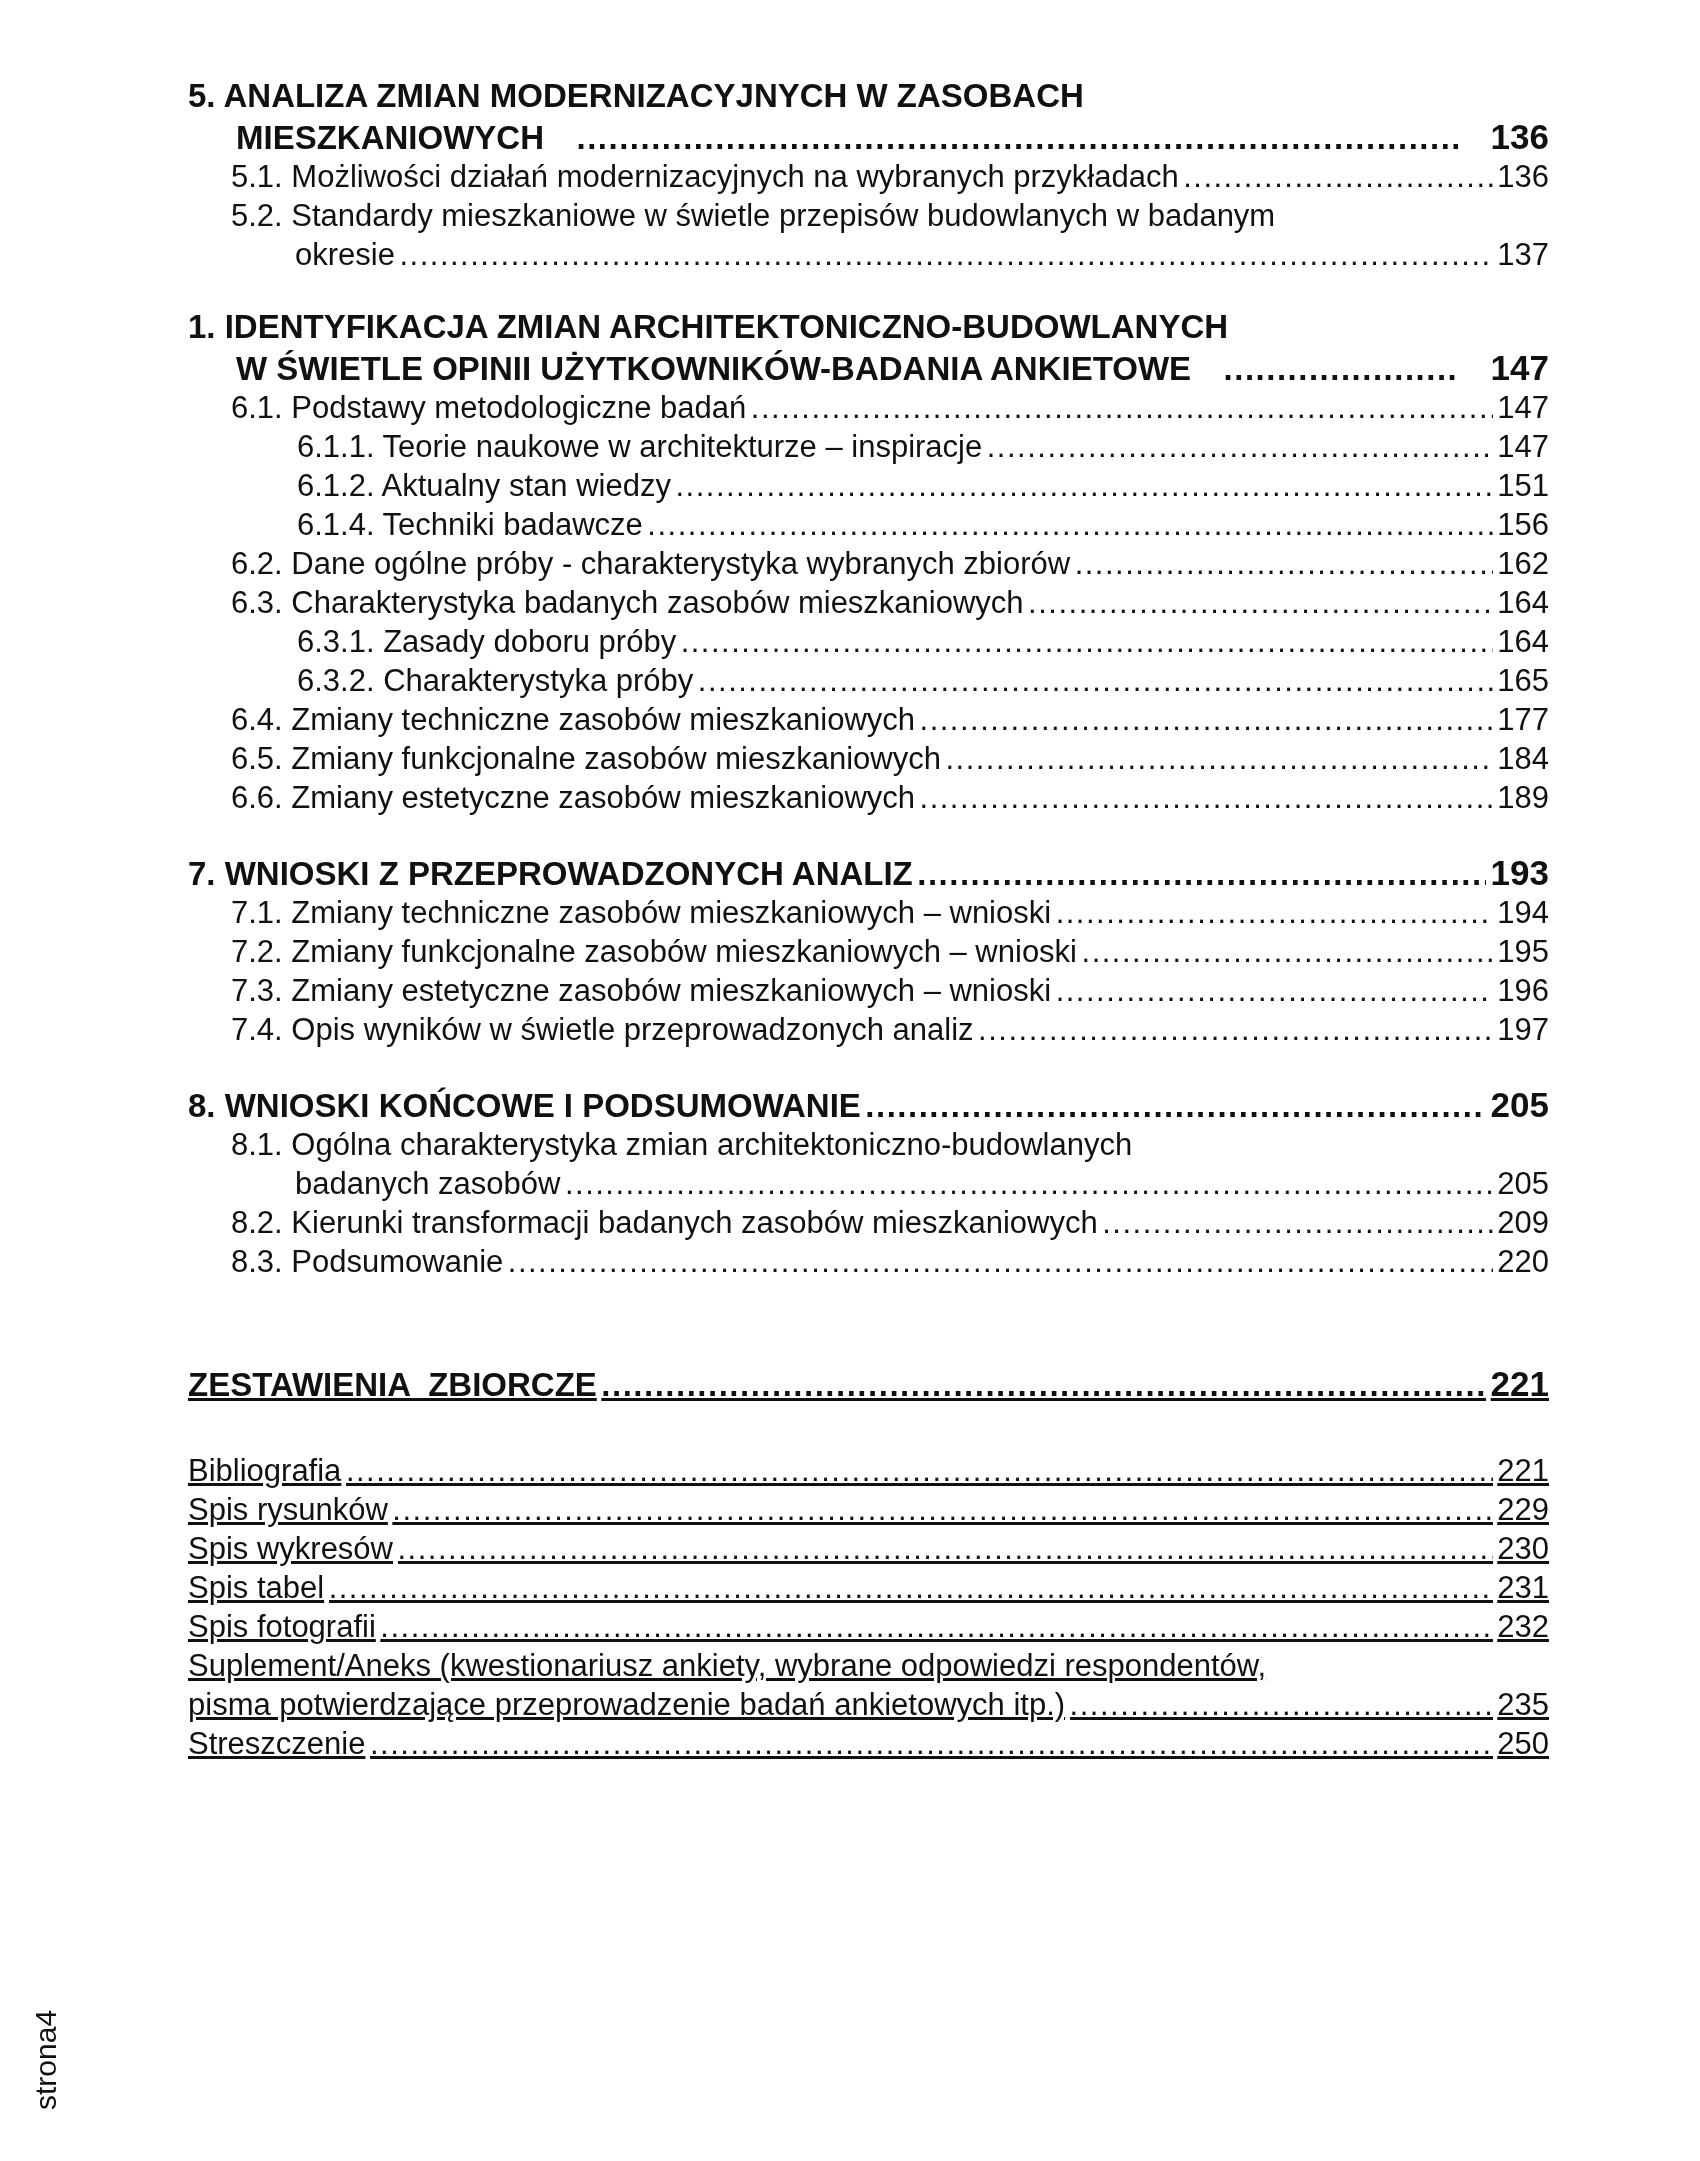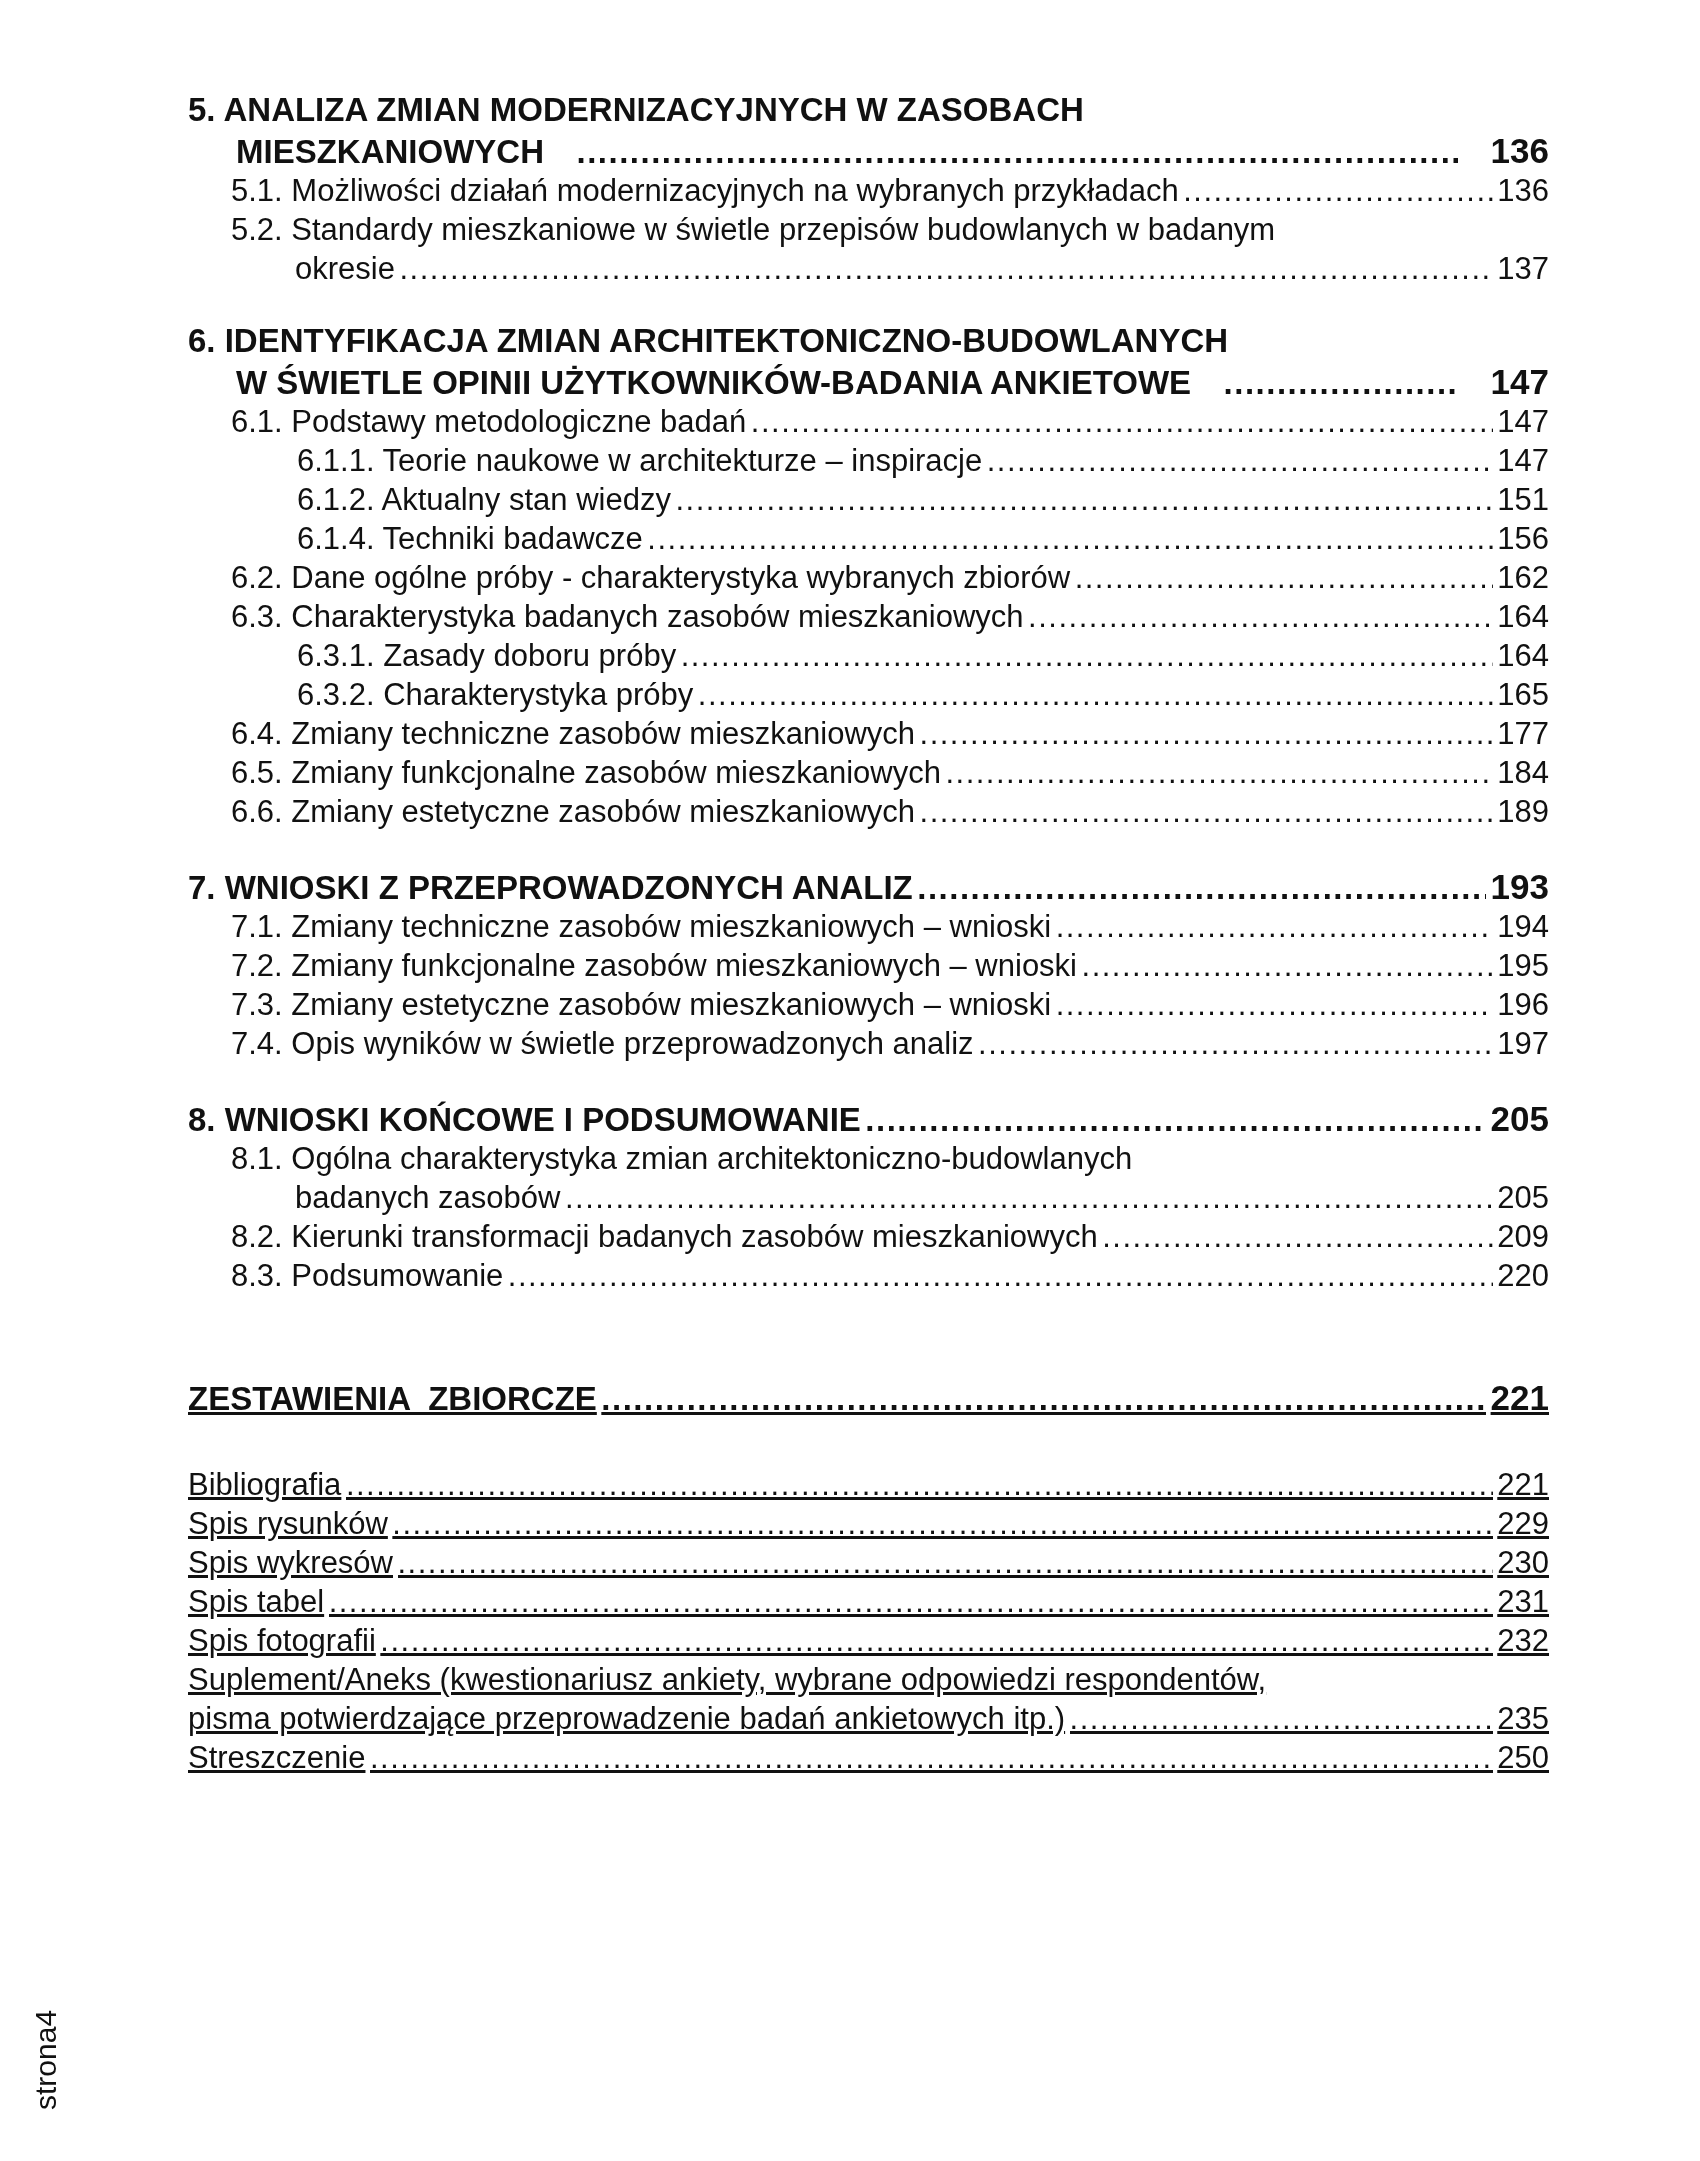--- a/index.html
+++ b/index.html
@@ -1,21 +1,21 @@
 <!DOCTYPE html>
 <html style="font-size:12px"><head>
 <meta charset="utf-8">
 <style>
   html, body { margin: 0; padding: 0; background: #ffffff; }
   body {
     width: 1700px; height: 2161px; position: relative; overflow: hidden;
     font-family: "Liberation Sans", sans-serif; color: #111111;
   }
   .toc {
-    position: absolute; left: 188px; top: 89px; width: 1361px;
+    position: absolute; left: 188px; top: 75px; width: 1361px;
   }
   .row {
     display: flex; align-items: baseline; white-space: nowrap;
     height: 39px; line-height: 39px; font-size: 31px;
   }
   .row .label { flex: 0 0 auto; }
   .row .leader {
     flex: 1 1 auto; overflow: hidden; margin: 0 4.5px;
     letter-spacing: 1.5px;
   }
@@ -71,21 +71,21 @@
   </div>
   <div class="row lvl1c">
     <span class="label">okresie</span>
     <span class="leader"></span>
     <span class="page">137</span>
   </div>
 
   <div class="gap-sm"></div>
 
   <div class="row h1 lvl0 nopage">
-    <span class="label">6. IDENTYFIKACJA ZMIAN ARCHITEKTONICZNO-BUDOWLANYCH</span>
+    <span class="label">1. IDENTYFIKACJA ZMIAN ARCHITEKTONICZNO-BUDOWLANYCH</span>
 
   </div>
   <div class="row h1 lvl0c">
     <span class="label">W ŚWIETLE OPINII UŻYTKOWNIKÓW-BADANIA ANKIETOWE</span>
     <span class="leader"></span>
     <span class="page">147</span>
   </div>
   <div class="row lvl1">
     <span class="label">6.1. Podstawy metodologiczne badań</span>
     <span class="leader"></span>

